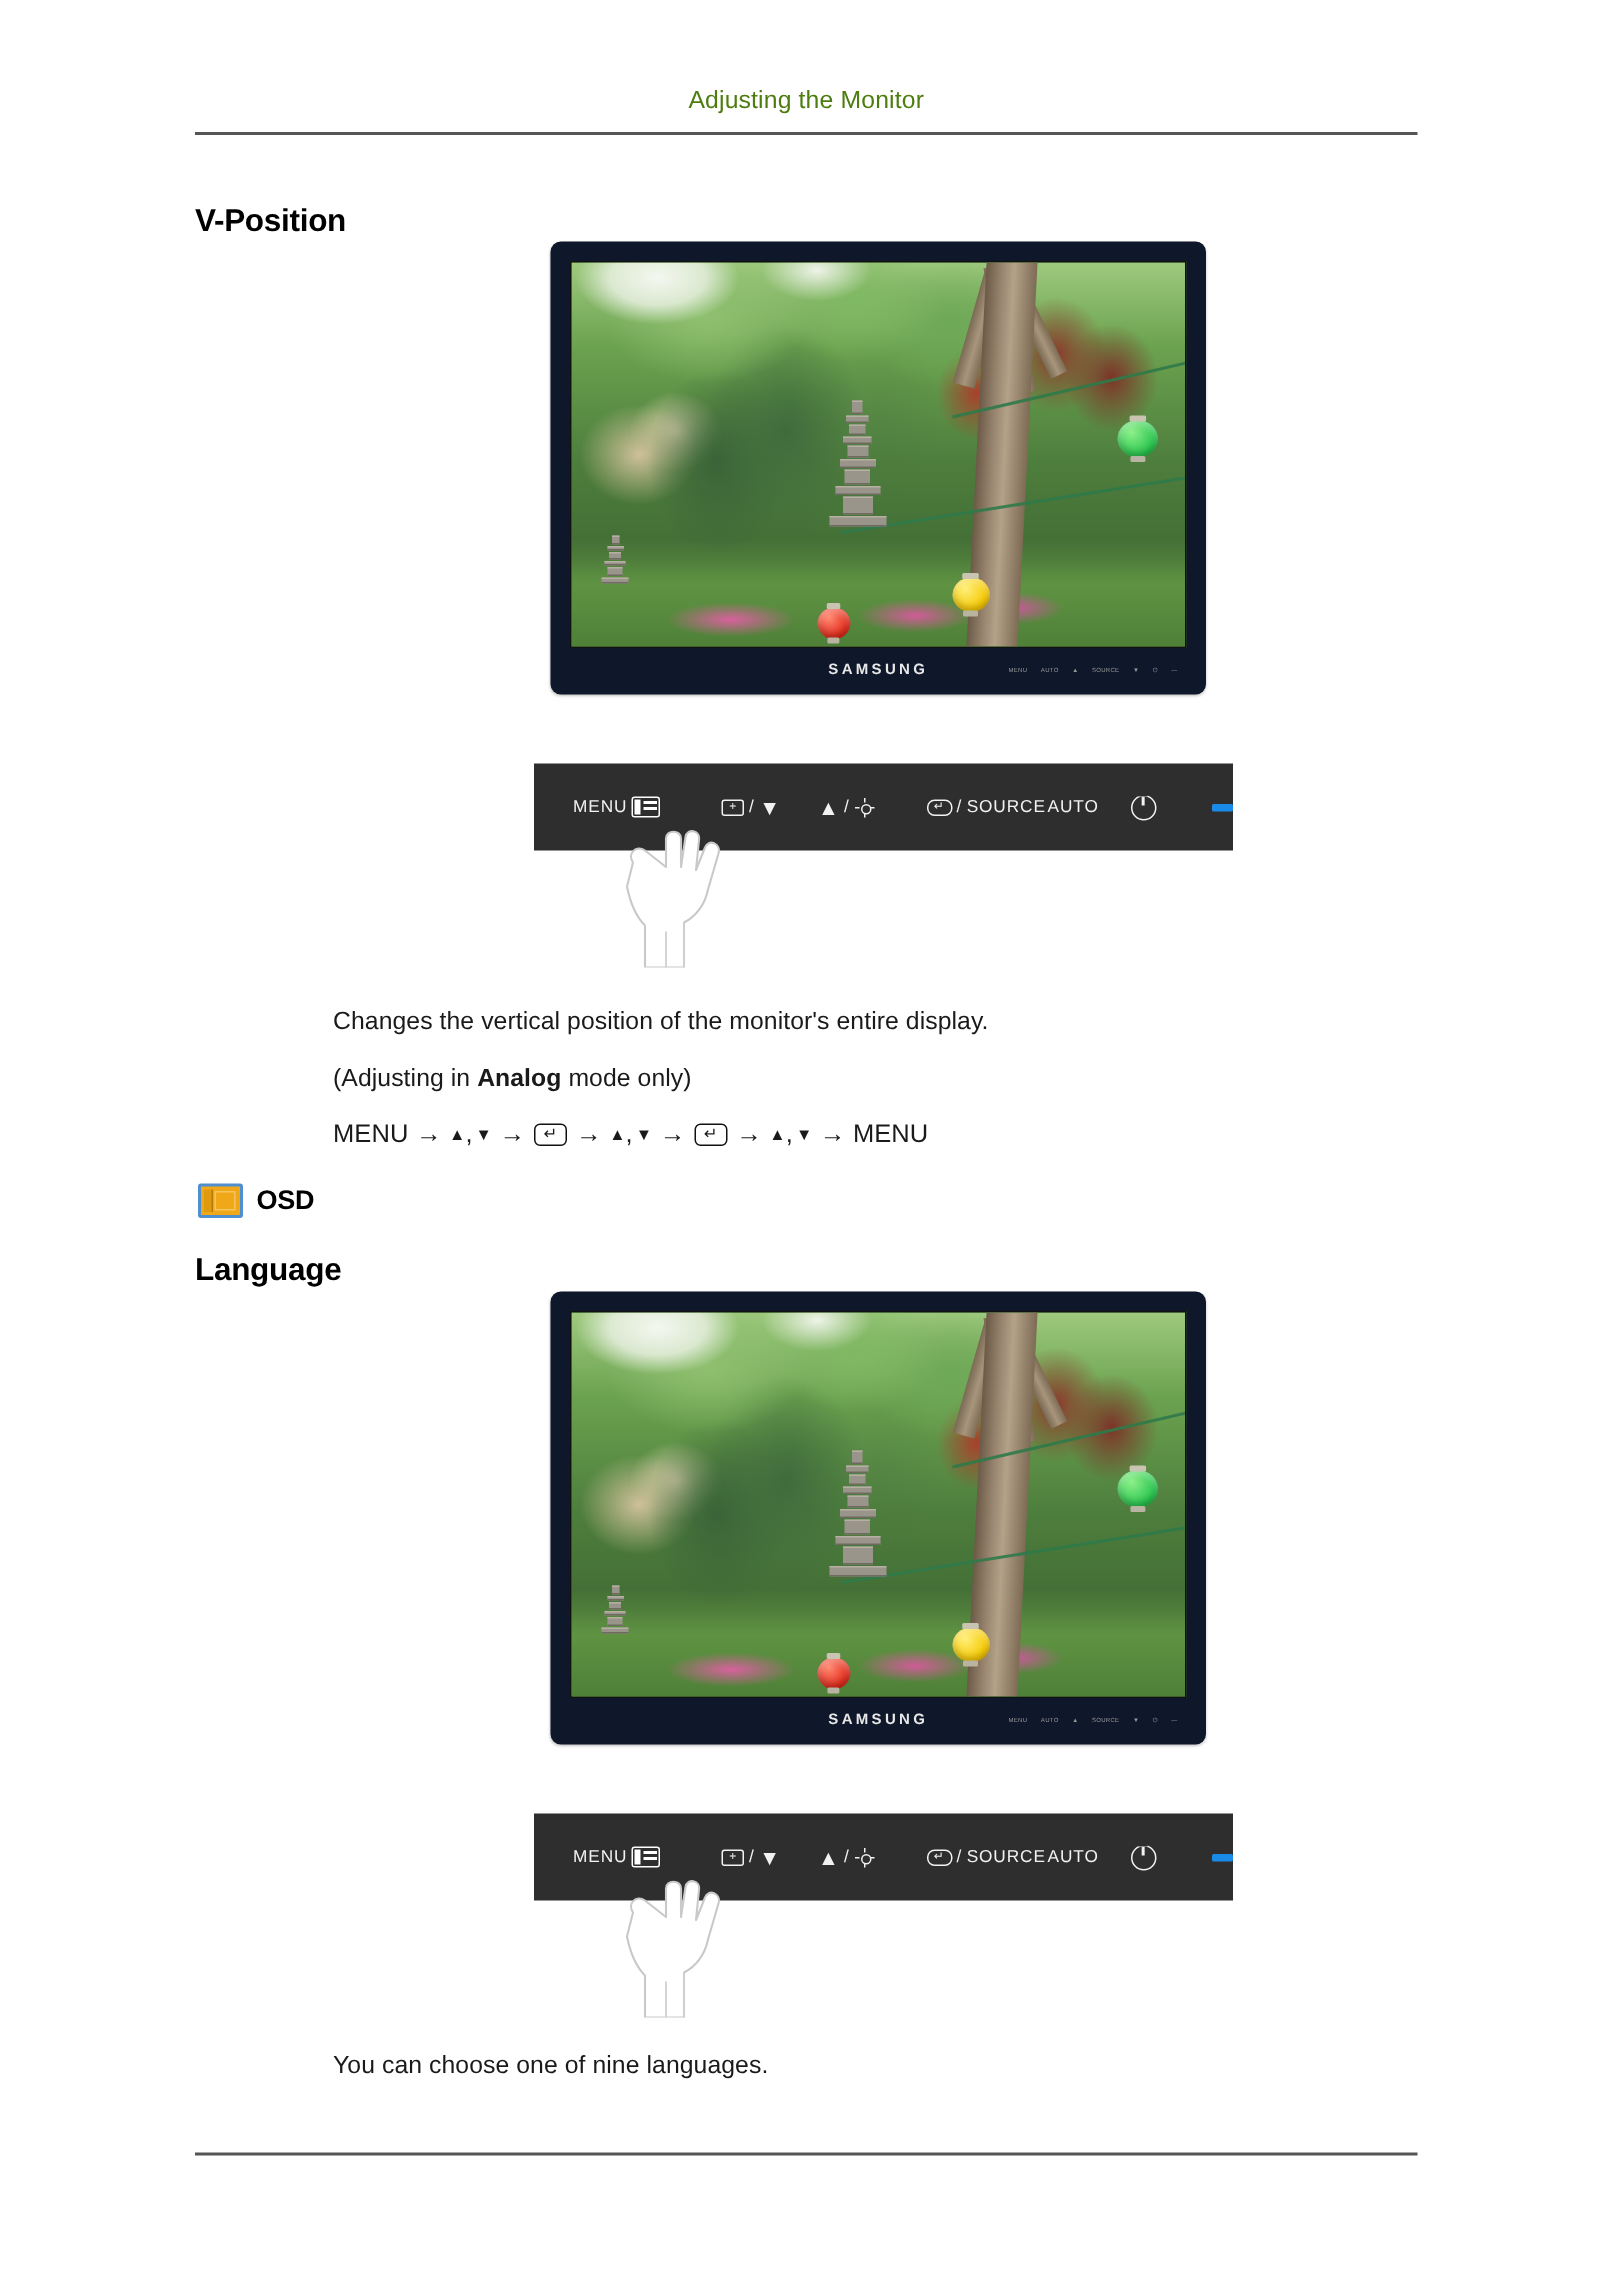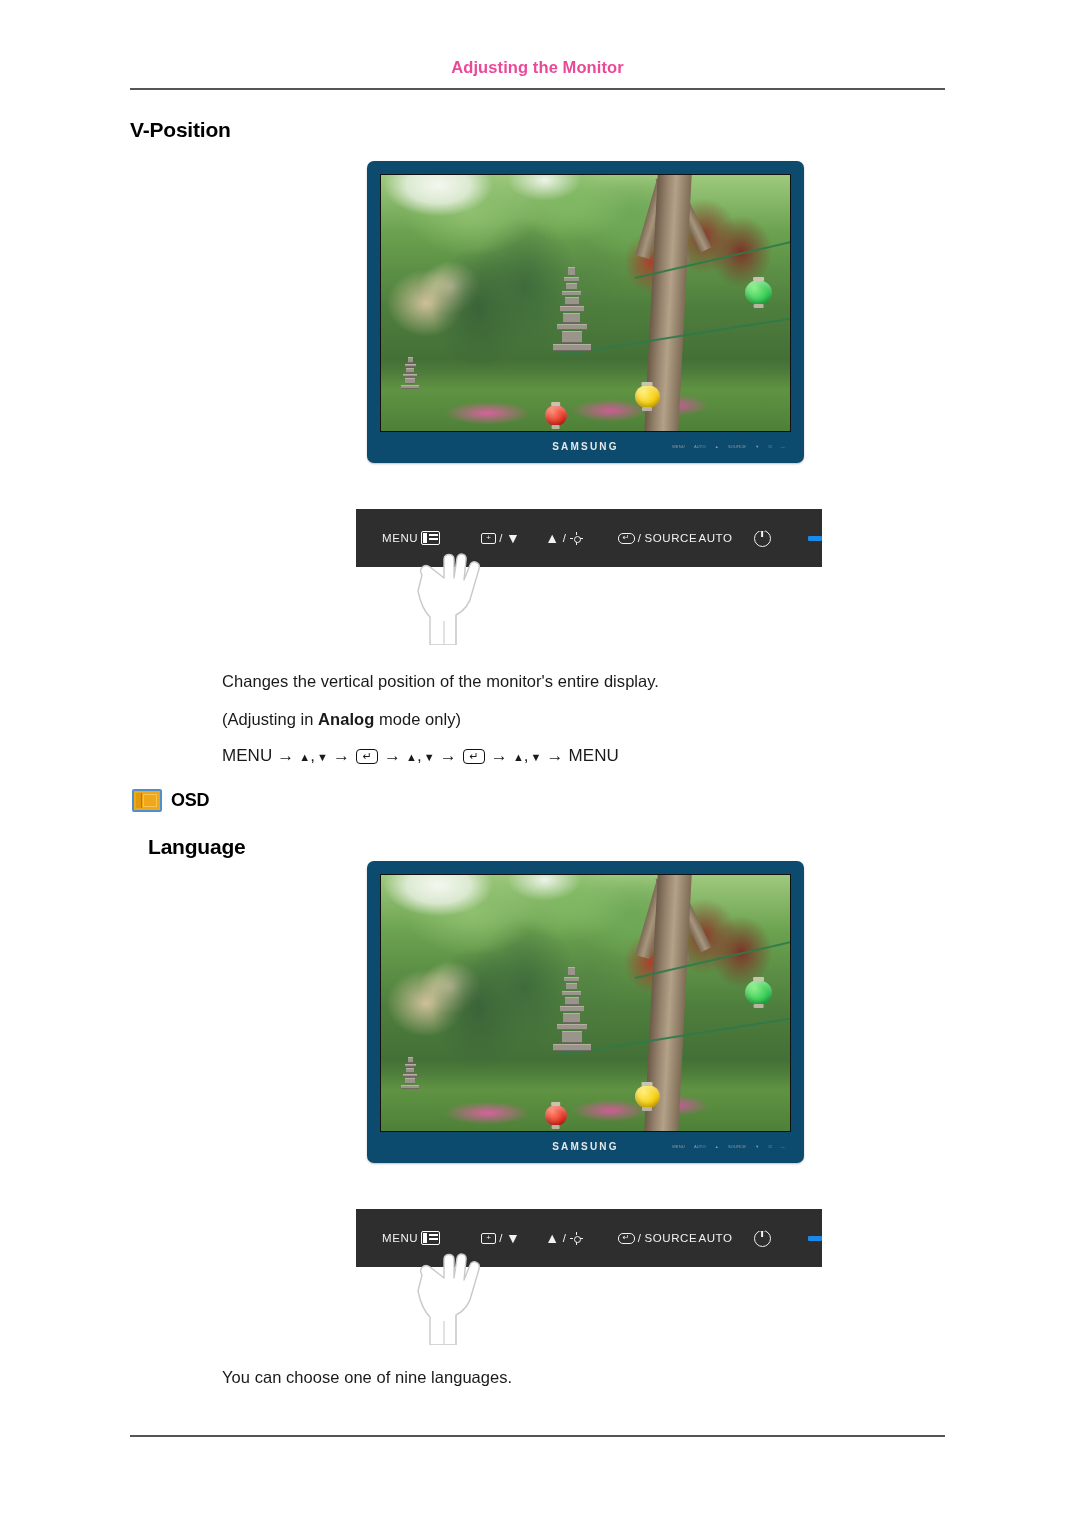--- a/index.html
+++ b/index.html
@@ -20,23 +20,22 @@
   
   .page-header {
     position: absolute;
     left: 130px;
     top: 58px;
     width: 815px;
     text-align: center;
   }
   .page-header .hdr-text {
     font-size: 16.5px;
-    color: #ec4899;
+    color: #4d7c0f;
     letter-spacing: 0.1px;
-    font-weight: bold;
   }
   .hdr-rule {
     position: absolute;
     left: 130px;
     top: 88px;
     width: 815px;
     height: 2px;
     background: #555555;
   }
 
@@ -46,21 +45,21 @@
     top: 1435px;
     width: 815px;
     height: 2px;
     background: #555555;
   }
 
   
   .h-vposition {
     position: absolute;
     left: 130px;
-    top: 118px;
+    top: 136px;
     font-size: 21px;
     font-weight: bold;
     letter-spacing: -0.2px;
   }
 
   .osd-block {
     position: absolute;
     left: 132px;
     top: 789px;
     display: flex;
@@ -96,33 +95,33 @@
     border: 1px solid #f6c45c;
   }
   .osd-label {
     font-size: 18px;
     font-weight: bold;
     letter-spacing: -0.2px;
   }
 
   .h-language {
     position: absolute;
-    left: 148px;
+    left: 130px;
     top: 835px;
     font-size: 21px;
     font-weight: bold;
     letter-spacing: -0.2px;
   }
 
   
   .monitor {
     position: absolute;
     width: 437px;
     height: 302px;
-    background: #0c4a6e;
+    background: #0f172a;
     border-radius: 7px;
     padding: 13px 13px 0 13px;
     box-shadow: 0 1px 2px rgba(0,0,0,0.25);
     text-decoration: underline;
   }
   .monitor.one { left: 367px; top: 161px; }
   .monitor.two { left: 367px; top: 861px; }
 
   .screen {
     position: relative;

